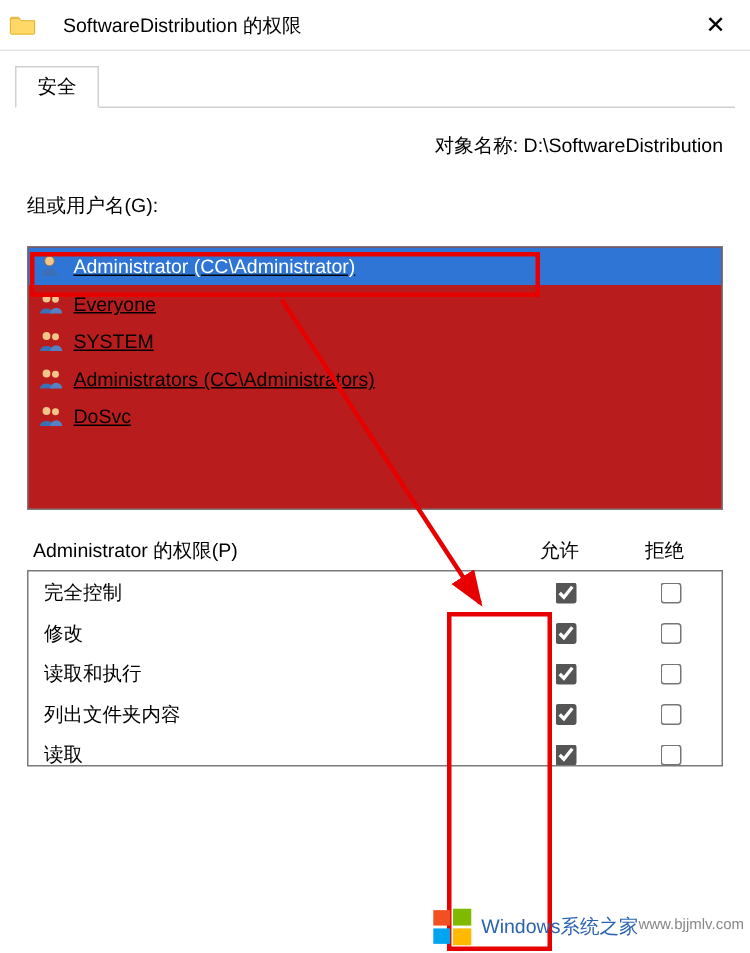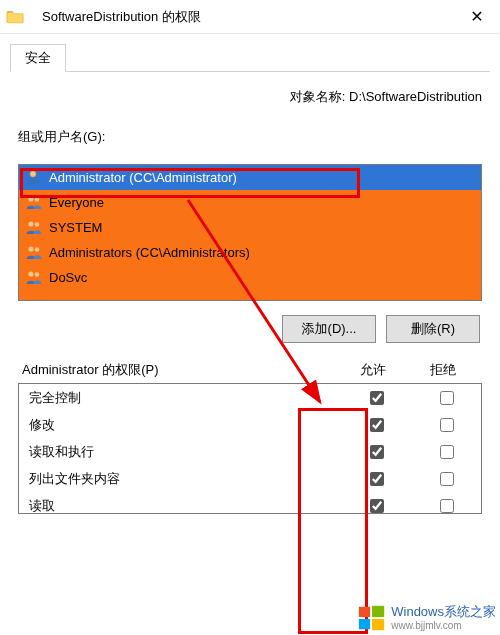--- a/index.html
+++ b/index.html
@@ -56,23 +56,24 @@
   }
   .content { padding: 16px 18px 0 18px; }
   .row { margin-bottom: 22px; text-align: right; }
   .label { display:inline-block; }
   .obj-row .label { width: 90px; }
   .obj-row .value { display:inline-block; }
   .list-wrap { margin-top: 18px; }
   .group-label { margin-bottom: 18px; }
   .user-list {
     border:1px solid #7a7a7a;
-    height: 137px;
-    background:#f97316;
+    height: 176px;
+    background:#b91c1c;
     overflow:auto;
+    text-decoration:underline;
   }
   .user-item {
     display:flex; align-items:center;
     padding: 3px 6px;
     height: 25px;
   }
   .user-item.selected {
     background:#2e75d6;
     color:#fff;
   }
@@ -138,21 +139,21 @@
     display:flex;
     align-items:center;
     gap:4px;
     z-index:60;
     background:rgba(255,255,255,0.0);
   }
   .watermark .logo {
     width:30px;height:30px;
   }
   .watermark .wtxt {
-    display:flex; flex-direction:column; line-height:1.1;
+    display:flex; flex-direction:row; line-height:1.1;
   }
   .watermark .zh { color:#2a63b0; font-size:13px; }
   .watermark .en { color:#888; font-size:10px; }
 </style>
 </head>
 <body>
 
 <div class="titlebar">
   <span class="folder-icon">
     <svg viewBox="0 0 20 16" width="18" height="15">
@@ -219,24 +220,20 @@
               <circle cx="6" cy="5" r="2.6" fill="#f2c58a"></circle>
               <circle cx="12" cy="5.5" r="2.3" fill="#f2c58a"></circle>
               <path d="M1.5 15 a4.6 4.2 0 0 1 9 0 z" fill="#3b6fb6"></path>
               <path d="M8.5 15 a4 3.8 0 0 1 8 0 z" fill="#5582c2"></path>
             </svg></span>
           <span>DoSvc</span>
         </div>
       </div>
   </div>
 
-  <div class="btn-row">
-    <button class="btn">添加(D)...</button>
-    <button class="btn">删除(R)</button>
-  </div>
 
   <div class="perm-section">
     <div class="perm-header">
       <span class="col-name">Administrator 的权限(P)</span>
       <span class="col-allow">允许</span>
       <span class="col-deny">拒绝</span>
     </div>
     <div class="perm-grid">
       <div class="perm-scroll" id="perm-scroll">
           <div class="perm-row">

